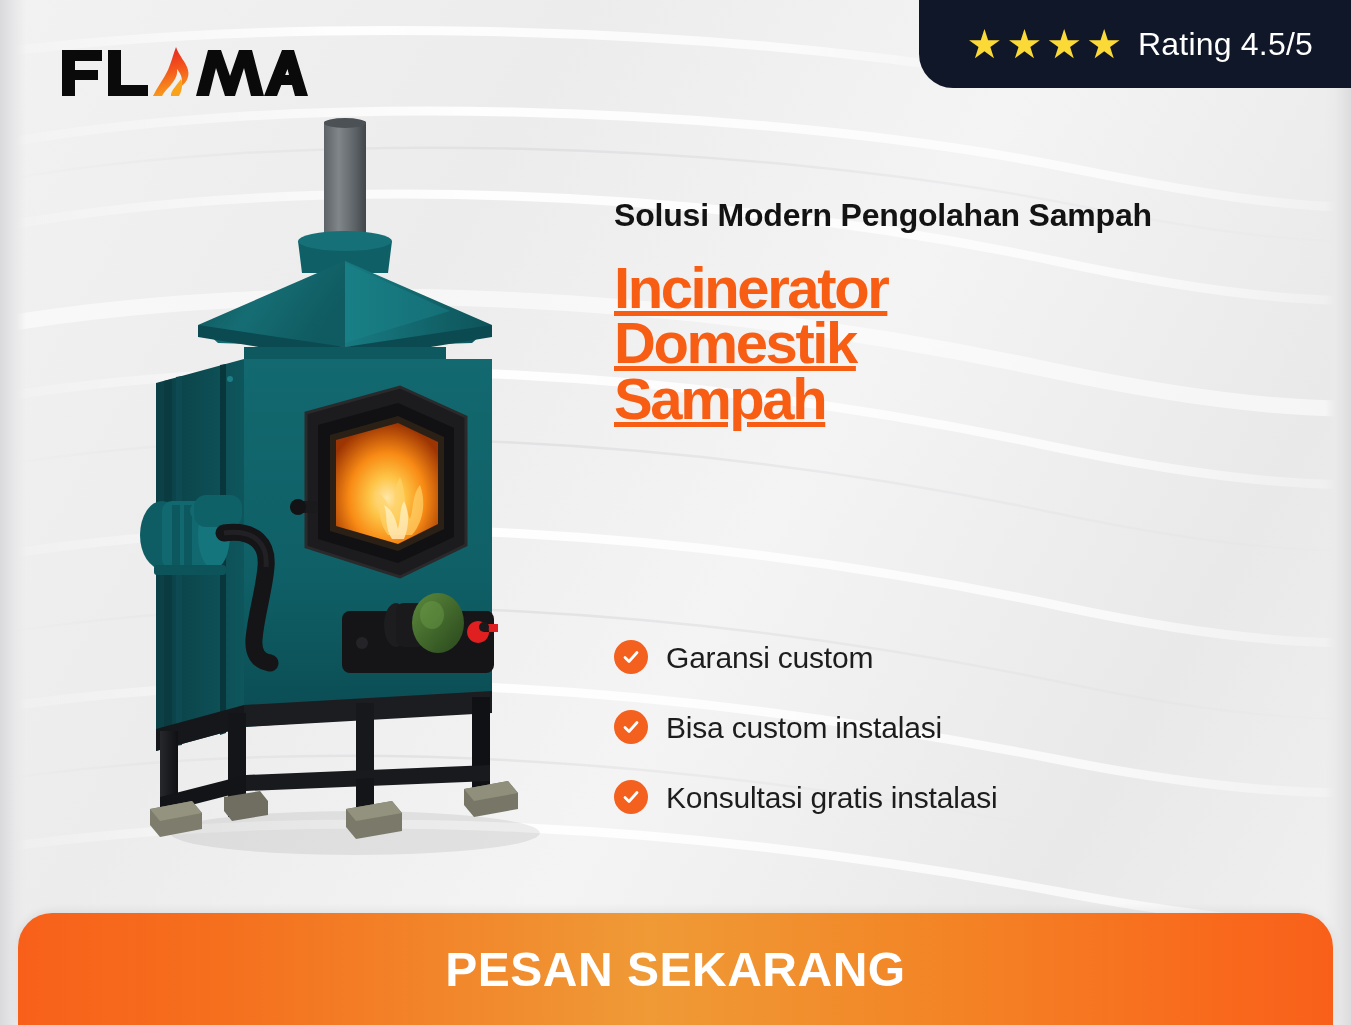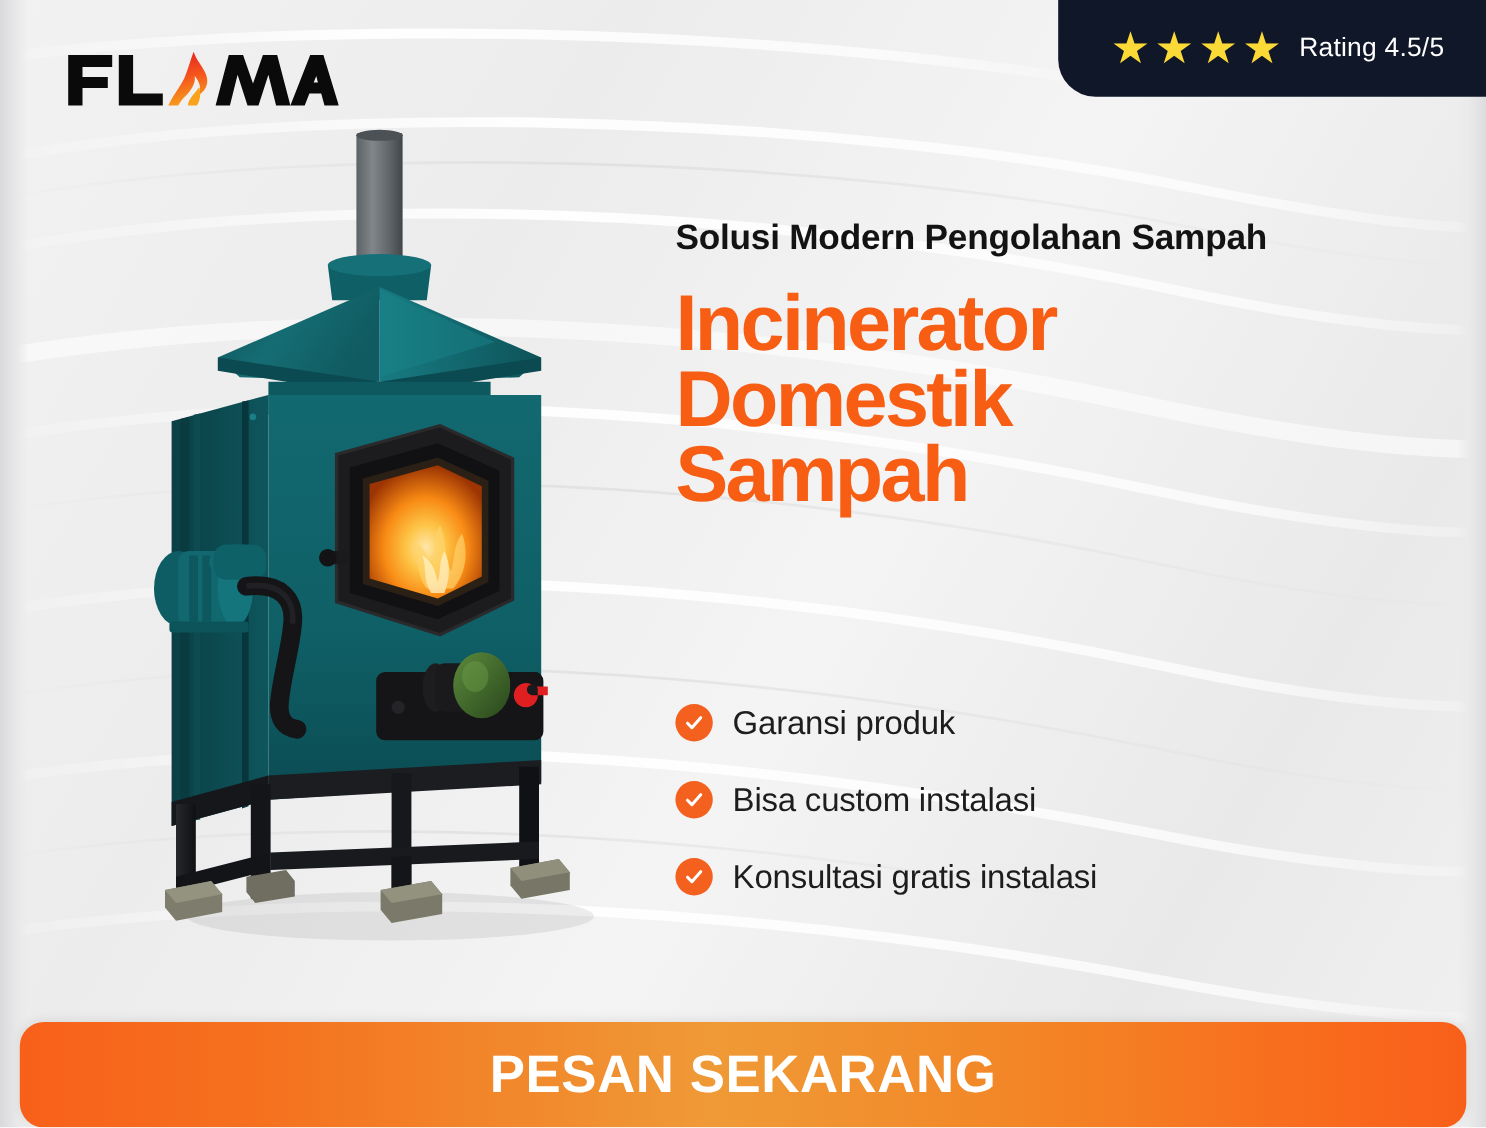--- a/index.html
+++ b/index.html
@@ -65,21 +65,21 @@
     gap: 4px;
     line-height: 1;
   }
   .star {
     color: #fbd936;
     font-size: 40px;
     line-height: 1;
   }
   .rating-text {
     color: #ffffff;
-    font-size: 24px;
+    font-size: 32px;
     font-weight: 400;
     letter-spacing: 0.2px;
     white-space: nowrap;
   }
 
   
   .content {
     position: absolute;
     left: 614px;
     top: 196px;
@@ -89,24 +89,25 @@
     font-size: 32px;
     font-weight: 700;
     color: #131313;
     letter-spacing: -0.2px;
     margin: 0 0 26px 0;
     line-height: 1.2;
   }
   .headline {
     margin: 0;
     color: #f85d14;
-    font-size: 72px;
+    font-size: 58px;
     font-weight: 700;
     line-height: 0.95;
     letter-spacing: -2.4px;
+    text-decoration: underline;
   }
   .headline .hl-line { display: block; }
 
   
   .features {
     margin: 0;
     padding: 0;
     list-style: none;
     position: absolute;
     left: 614px;
@@ -137,29 +138,28 @@
     letter-spacing: -0.2px;
     line-height: 1.1;
   }
 
   
   .cta-bar {
     position: absolute;
     left: 18px;
     right: 18px;
     bottom: 0;
-    height: 96px;
+    height: 112px;
     border-top-left-radius: 34px;
     border-top-right-radius: 34px;
     background: linear-gradient(90deg, #f8601a 0%, #f5701e 16%, #ef9a36 48%, #f38526 70%, #f9681c 92%, #f8601a 100%);
     display: flex;
     align-items: center;
     justify-content: center;
     box-shadow: 0 -2px 10px rgba(0,0,0,0.07);
-    border-radius: 22px;
   }
   .cta-label {
     color: #ffffff;
     font-size: 48px;
     font-weight: 700;
     letter-spacing: 0.5px;
   }
 
   
   .product {
@@ -391,21 +391,21 @@
     </h1>
   </div>
 
   <ul class="features">
     <li class="feature-item">
       <span class="check-icon">
         <svg width="20" height="20" viewBox="0 0 20 20" xmlns="http://www.w3.org/2000/svg">
           <path d="M4 10.5 L8 14.5 L16 5.5" fill="none" stroke="#ffffff" stroke-width="2.8" stroke-linecap="round" stroke-linejoin="round"></path>
         </svg>
       </span>
-      <span class="feature-label">Garansi produk</span>
+      <span class="feature-label">Garansi custom</span>
     </li>
     <li class="feature-item">
       <span class="check-icon">
         <svg width="20" height="20" viewBox="0 0 20 20" xmlns="http://www.w3.org/2000/svg">
           <path d="M4 10.5 L8 14.5 L16 5.5" fill="none" stroke="#ffffff" stroke-width="2.8" stroke-linecap="round" stroke-linejoin="round"></path>
         </svg>
       </span>
       <span class="feature-label">Bisa custom instalasi</span>
     </li>
     <li class="feature-item">

